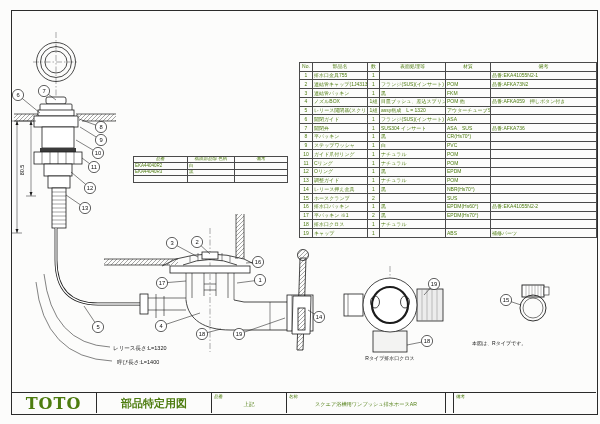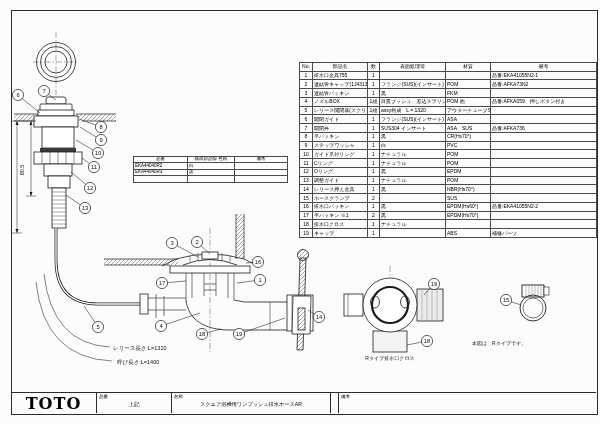--- a/index.html
+++ b/index.html
@@ -1,17 +1,17 @@
 <!DOCTYPE html>
 <html><head>
 <meta charset="utf-8">
 <style>
   html,body{margin:0;padding:0;background:#e8e8e8;-webkit-text-size-adjust:none;}
   #page{position:relative;width:600px;height:424px;background:#fcfcfb;overflow:hidden;
-        font-family:"Liberation Sans", sans-serif;color:#000000;}
+        font-family:"Liberation Sans", sans-serif;color:#4d7c0f;}
   
   #sheet-frame{position:absolute;left:11px;top:10px;width:585px;height:403px;border:1.1px solid #2b2b2b;}
   
   #diagram-svg{position:absolute;left:0;top:0;width:600px;height:424px;}
   
   #parts-table{position:absolute;left:299px;top:62px;width:298px;height:176px;
                border-collapse:collapse;table-layout:fixed;font-size:5px;line-height:1;}
   #parts-table td,#parts-table th{border:0.55px solid #4a4a4a;padding:0 1px;height:7.7px;
                overflow:hidden;white-space:nowrap;font-weight:normal;vertical-align:middle;}
   #parts-table th{text-align:center;font-size:5px;}
@@ -429,20 +429,21 @@
         <tr>
           <td></td>
           <td></td>
           <td></td>
         </tr>
       </tbody>
   </table>
 
   <div id="title-block">
     <div class="tb-cell" id="tb-logo">TOTO</div>
+    <div class="tb-cell" id="tb-doctype">部品特定用図</div>
     <div class="tb-cell" id="tb-partno">
       <span class="tb-label">品番</span>
       <span class="tb-value">上記</span>
     </div>
     <div class="tb-cell" id="tb-name">
       <span class="tb-label">名称</span>
       <span class="tb-value">スクエア浴槽用ワンプッシュ排水ホースAR</span>
     </div>
     <div class="tb-cell" id="tb-stamp"></div>
     <div class="tb-cell" id="tb-remarks">

